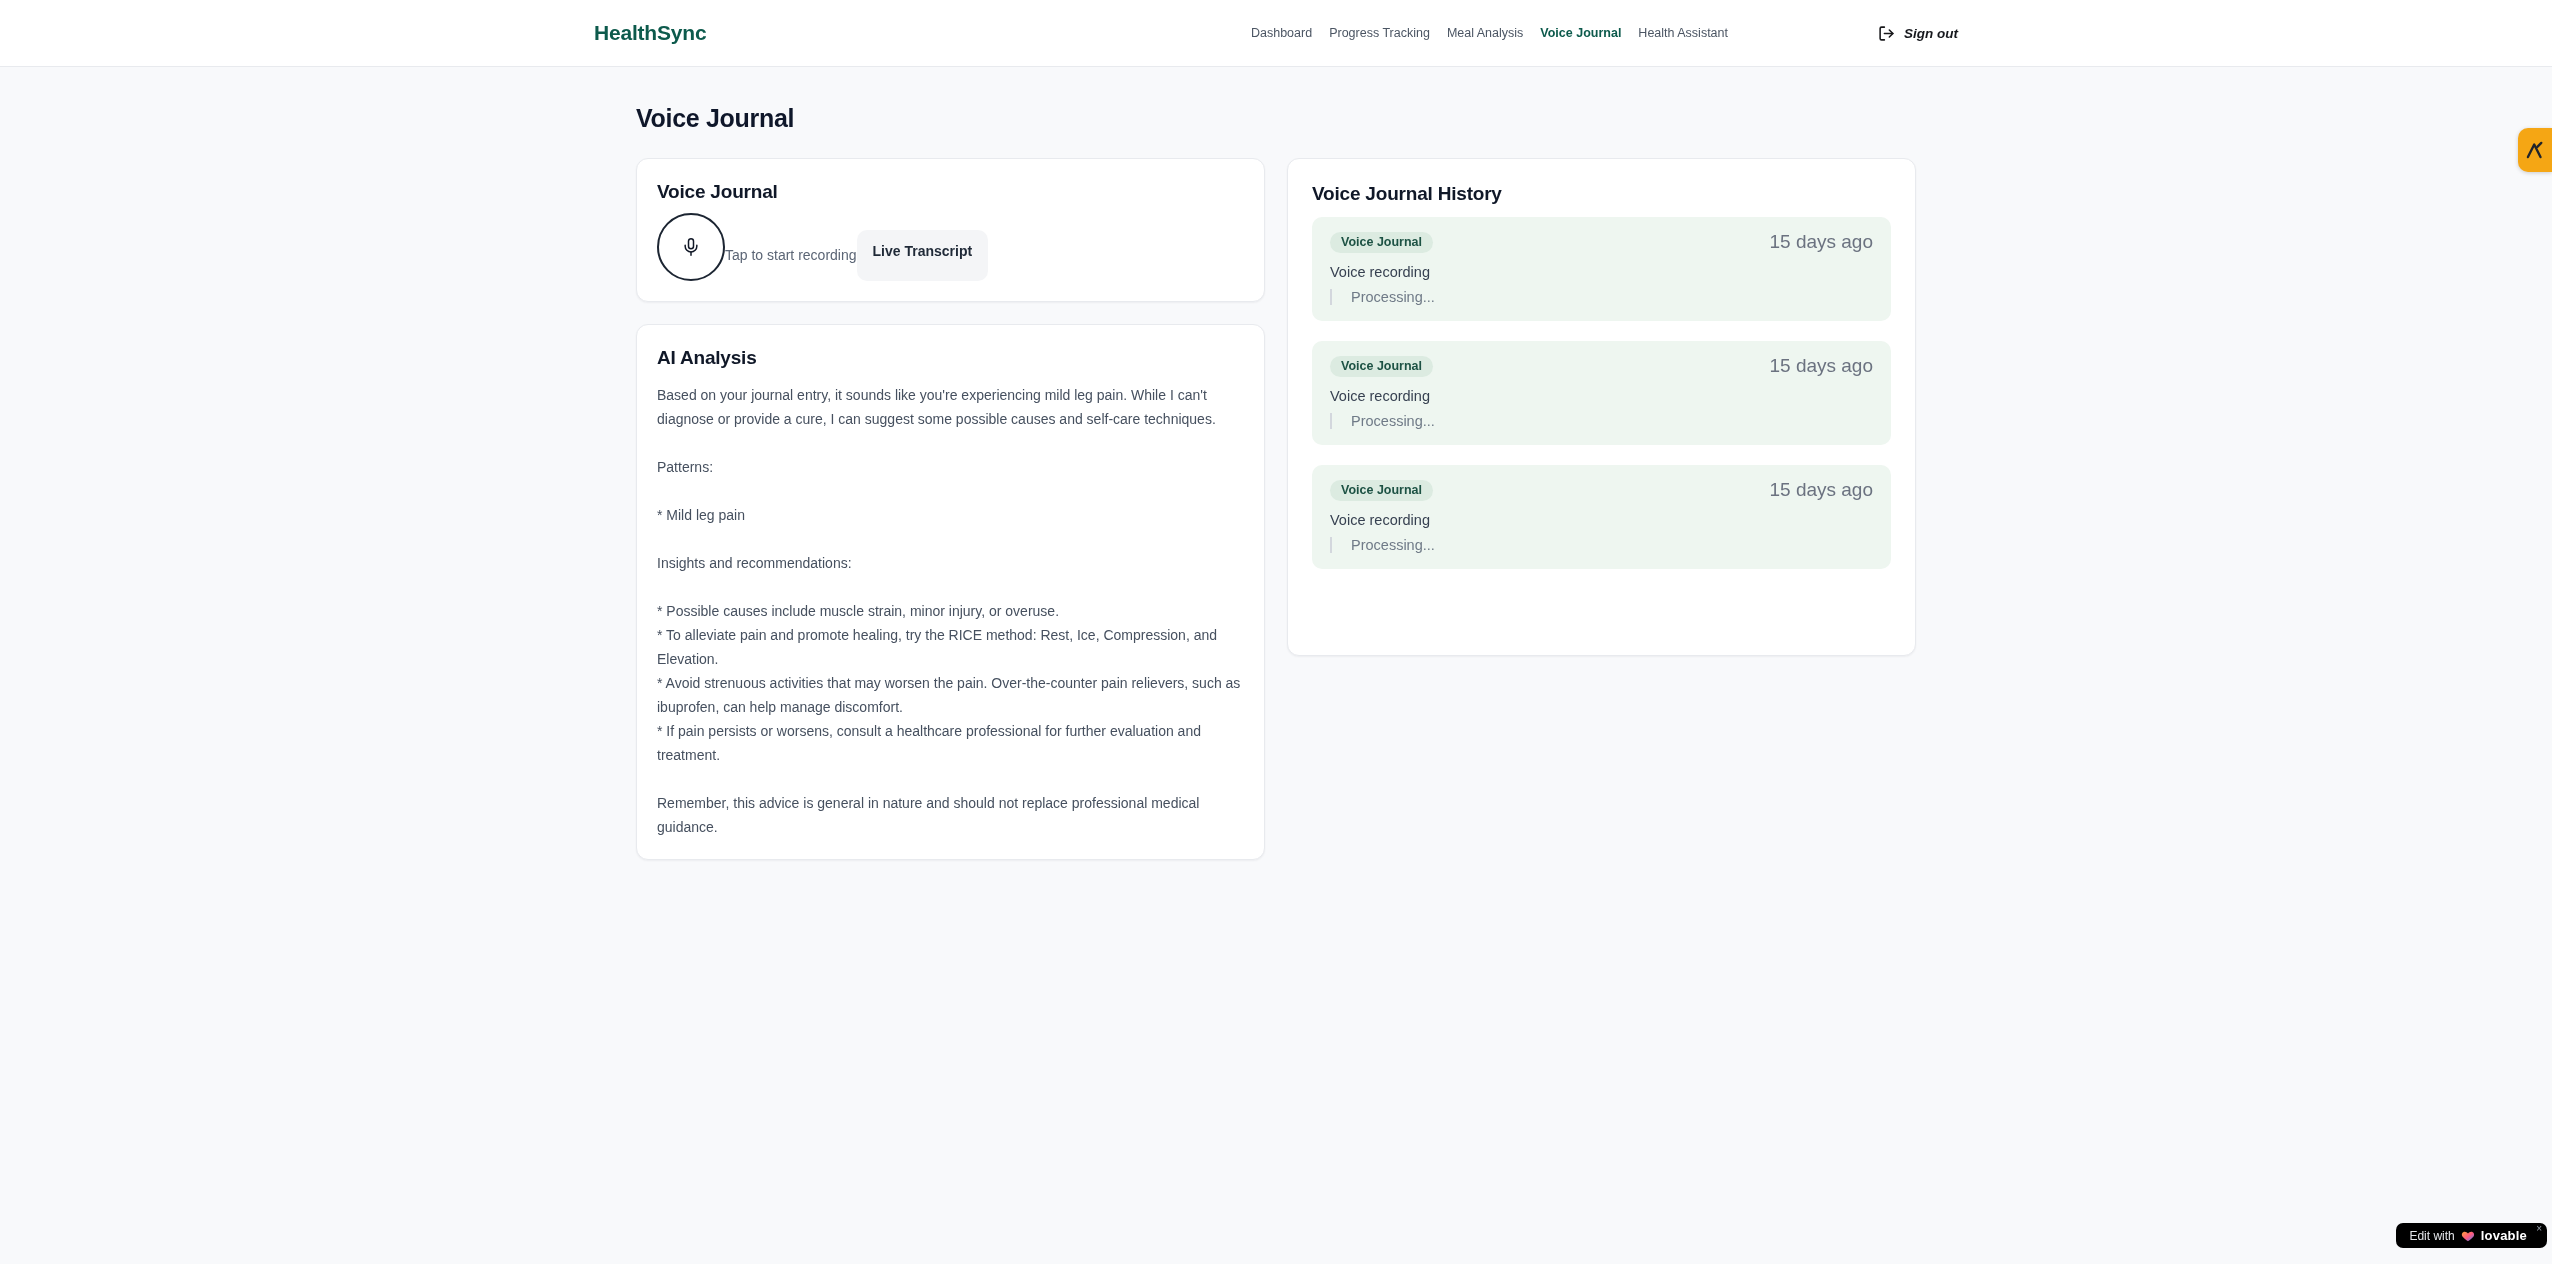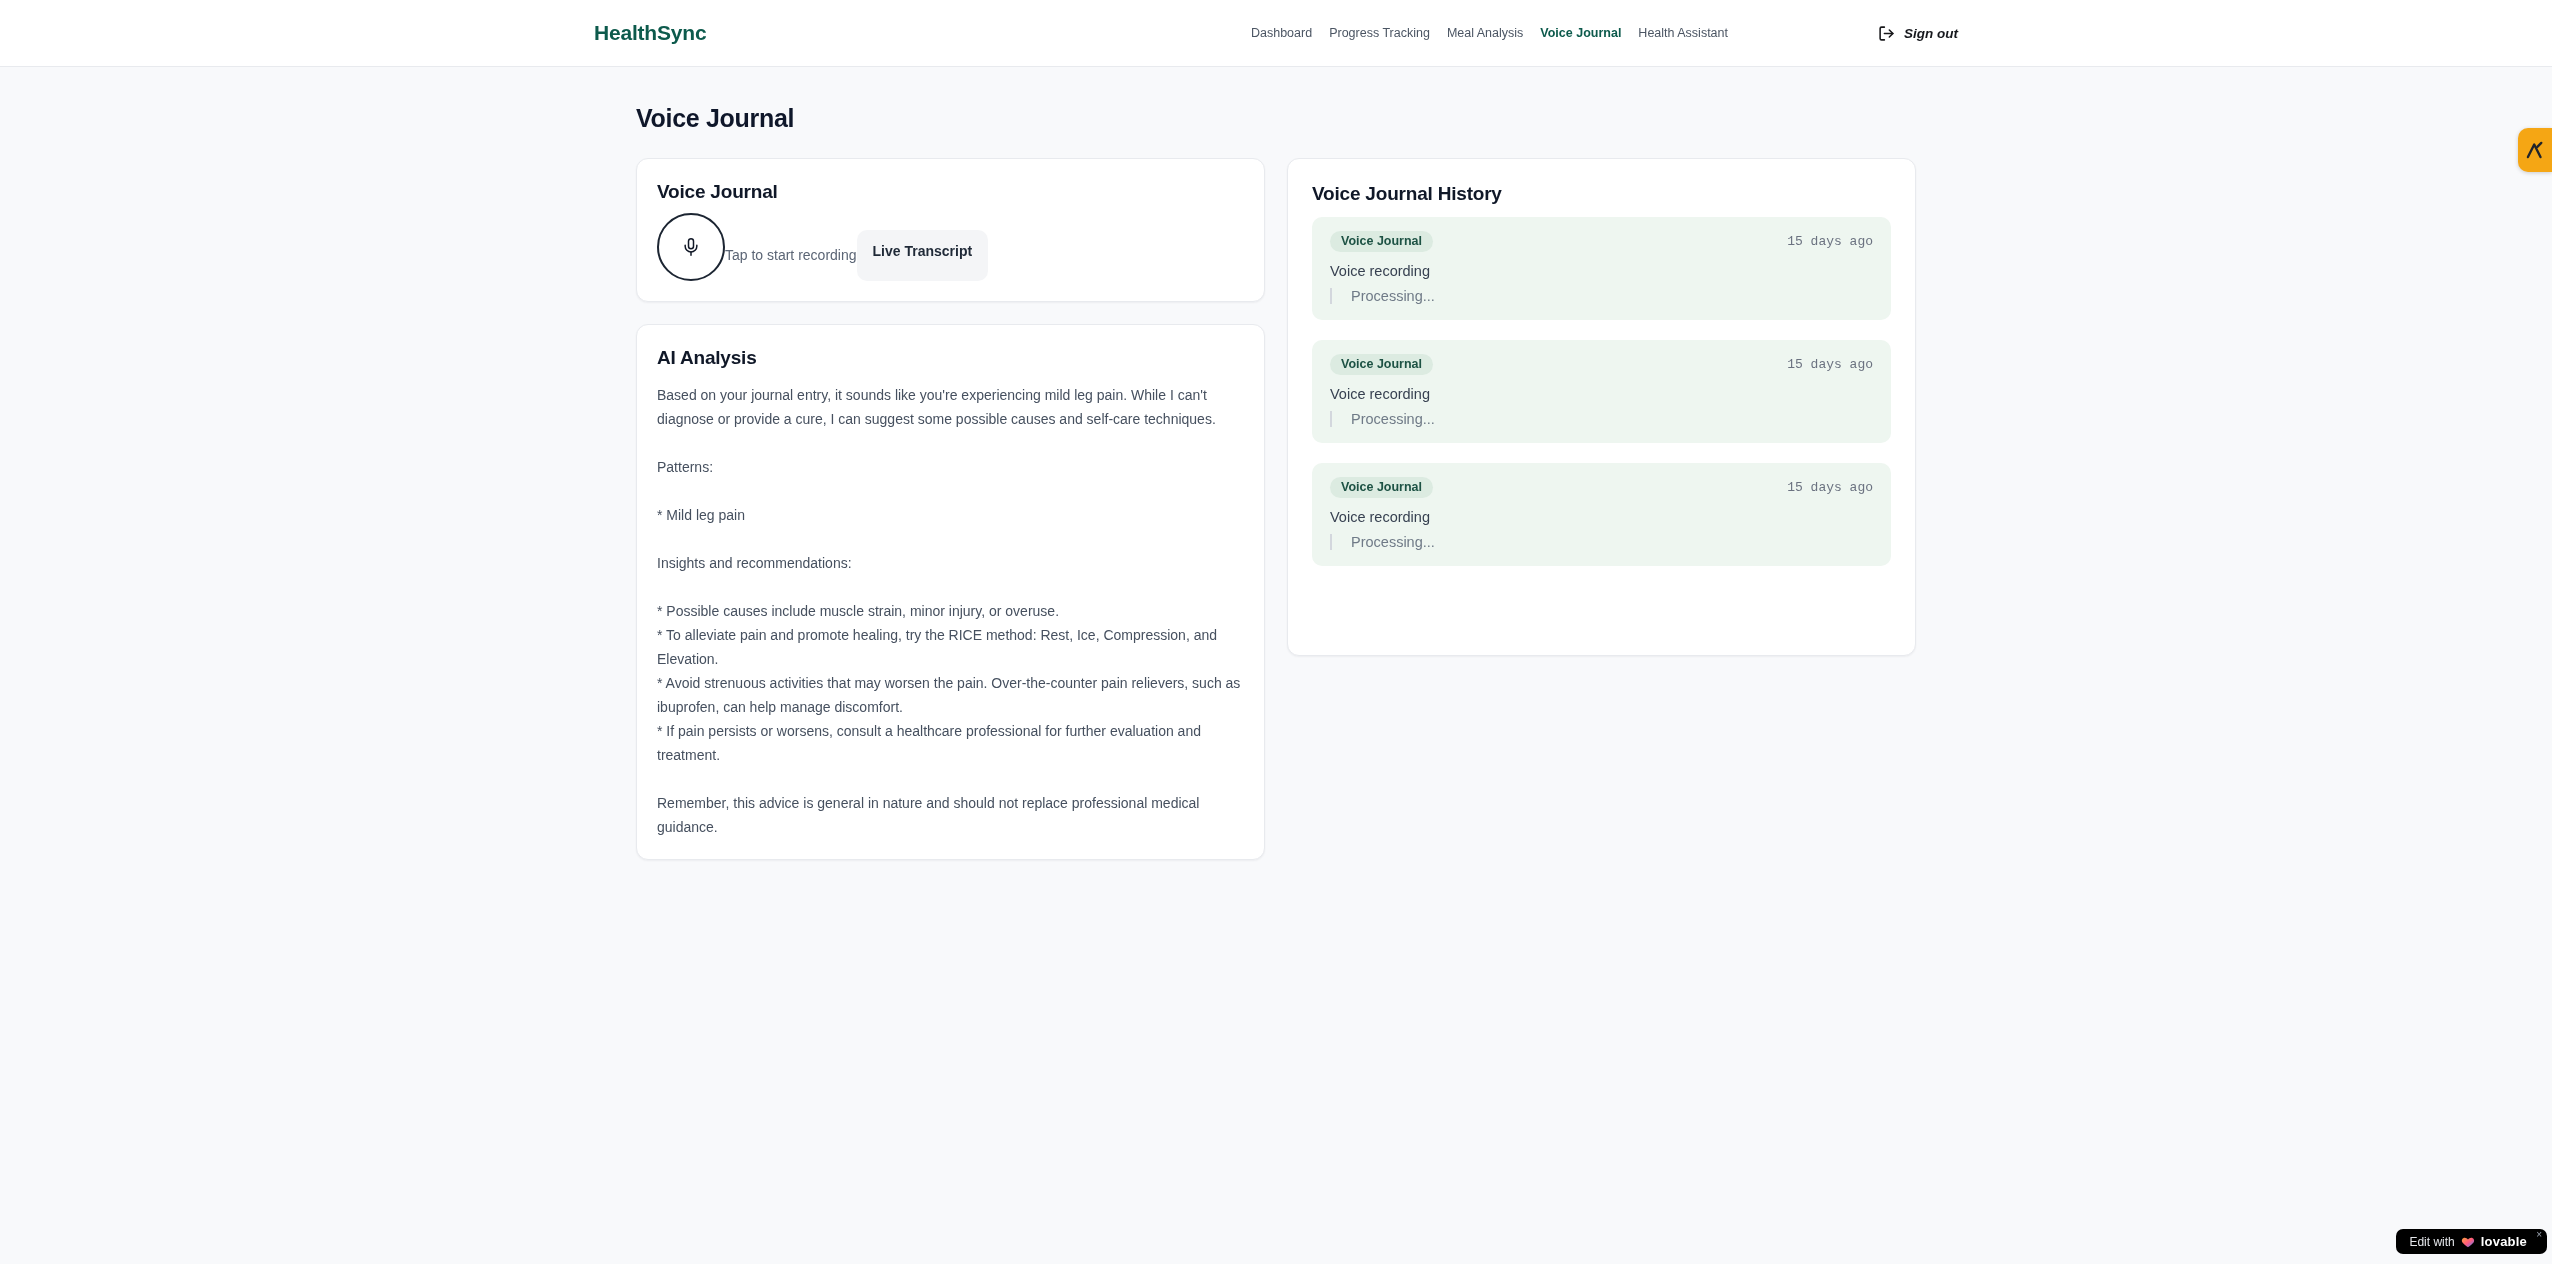--- a/index.html
+++ b/index.html
@@ -60,36 +60,36 @@
 
   
   .history-card { padding:24px; height:498px; }
   .history-list { margin-top:12px; display:flex; flex-direction:column; gap:20px; }
   .entry { background:#eef6f0; border-radius:10px; padding:14px 18px 16px; }
   .entry-top { display:flex; justify-content:space-between; align-items:center; }
   .badge {
     background:#dcebe1; color:#1d5244; font-size:12.5px; font-weight:700;
     padding:3px 11px 4px; border-radius:999px;
   }
-  .time { font-size:13px; color:#6b7280;font-family:Liberation Mono, monospace; }
+  .time { font-size:19px; color:#6b7280; }
   .entry-title { margin-top:11px; font-size:14.5px; color:#374151; }
   .entry-status {
     margin-top:9px; font-size:14.5px; color:#6f7a87;
     border-left:2px solid #d3d7dd; padding-left:19px;
   }
 
   
   .ext-badge {
     position:fixed; top:128px; right:0; width:34px; height:44px;
     background:#f5a614; border-radius:10px 0 0 10px;
     display:flex; align-items:center; justify-content:center;
     cursor:pointer; box-shadow:0 1px 4px rgba(0,0,0,.18);
   }
   .lovable {
-    position:fixed; right:5px; bottom:10px; height:25px;
+    position:fixed; right:5px; bottom:16px; height:25px;
     background:#000; color:#e5e7eb; border-radius:7px;
     padding:0 20px 0 13px; display:flex; align-items:center; gap:6px;
     font-size:12px; cursor:pointer;
   }
   .lovable-brand { font-weight:700; color:#fff; font-size:13px; letter-spacing:.2px; }
   .lovable-close {
     position:absolute; top:1px; right:5px; font-size:10px; color:#9aa3af;
     line-height:1; cursor:pointer;
   }
 </style>

